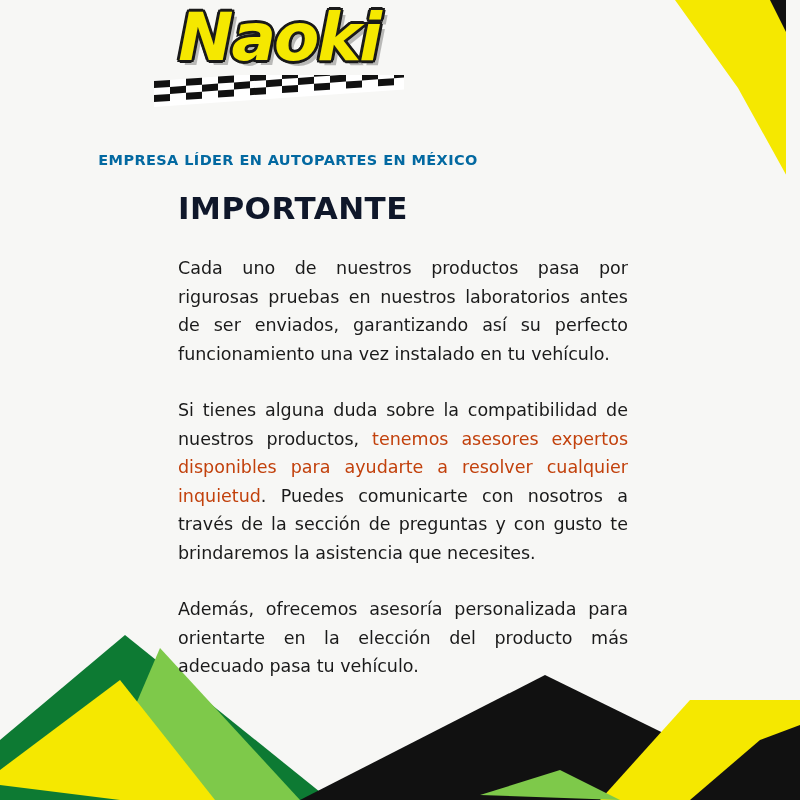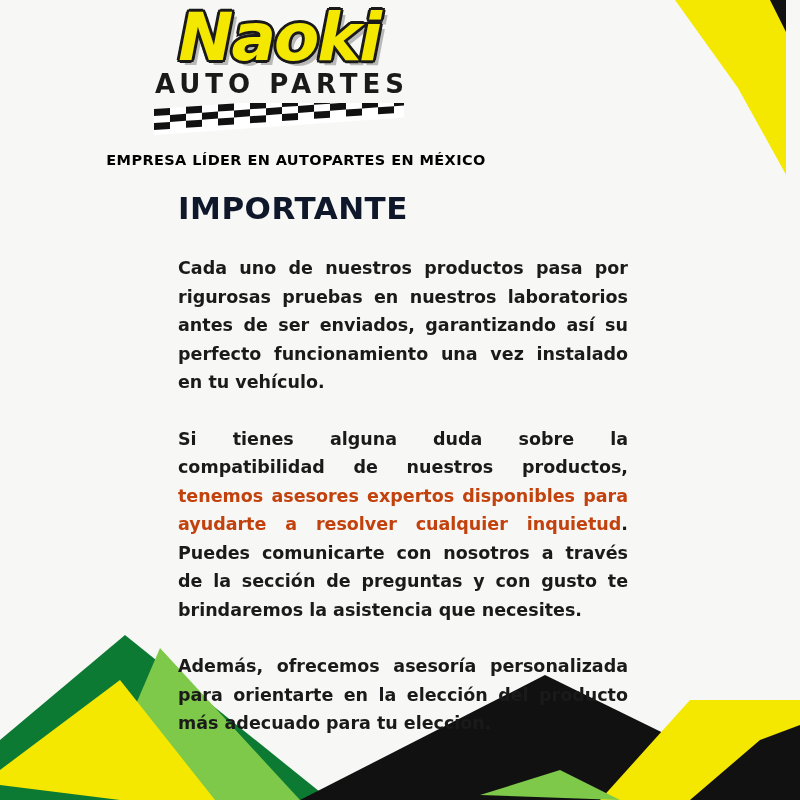--- a/index.html
+++ b/index.html
@@ -62,29 +62,29 @@
     margin-top: -2px;
     margin-left: 6px;
   }
   .checker {
     margin: 4px auto 0 auto;
     width: 250px;
     height: 34px;
   }
   .tagline {
     position: absolute;
-    left: 16px;
+    left: 8px;
     top: 152px;
     width: 560px;
     text-align: center;
     font-family: "DejaVu Sans", sans-serif;
     font-weight: bold;
     font-size: 14.5px;
     letter-spacing: 0.4px;
-    color: #000000;
+    color: #0369a1;
     z-index: 5;
   }
 
   
   .content {
     position: absolute;
     left: 178px;
     top: 190px;
     width: 450px;
     z-index: 4;
@@ -92,21 +92,21 @@
   .headline {
     font-family: "DejaVu Sans", sans-serif;
     font-weight: bold;
     font-size: 31px;
     color: #0f172a;
     letter-spacing: 0.5px;
     margin: 0 0 28px 0;
   }
   .para {
     font-family: "DejaVu Sans", sans-serif;
-    font-weight: bold;
+    font-weight: normal;
     font-size: 17.5px;
     line-height: 1.63;
     color: #1a1a1a;
     text-align: justify;
     margin: 0 0 28px 0;
   }
   .para:last-child { margin-bottom: 0; }
   .hl { color: #c2410c; }
 </style>
 </head>
@@ -137,21 +137,20 @@
       <polygon points="0,165 120,180 0,180" fill="#0d7a33"></polygon>
       <polygon points="545,55 800,180 300,180" fill="#111111"></polygon>
       <polygon points="690,80 800,80 800,180 600,180" fill="#f5e800"></polygon>
       <polygon points="760,120 800,105 800,180 690,180" fill="#111111"></polygon>
       <polygon points="480,175 560,150 620,180" fill="#7ec94a"></polygon>
     </svg>
   </div>
 
   <div class="logo-block">
     <div class="logo-word">Naoki</div>
-    <div class="logo-sub">AUTO PARTES</div>
     <div class="checker">
       <svg width="250" height="34" viewBox="0 0 250 34" preserveAspectRatio="none">
         <g transform="skewY(-4)">
           <rect x="0" y="6" width="250" height="26" fill="#ffffff"></rect>
           <g fill="#111111">
             <rect x="0" y="6" width="16" height="7"></rect>
             <rect x="32" y="6" width="16" height="7"></rect>
             <rect x="64" y="6" width="16" height="7"></rect>
             <rect x="96" y="6" width="16" height="7"></rect>
             <rect x="128" y="6" width="16" height="7"></rect>
@@ -184,16 +183,16 @@
 
   <div class="tagline">EMPRESA LÍDER  EN AUTOPARTES EN MÉXICO</div>
 
   <div class="content">
     <h1 class="headline">IMPORTANTE</h1>
 
     <p class="para">Cada uno de nuestros productos pasa por rigurosas pruebas en nuestros laboratorios antes de ser enviados, garantizando así su perfecto funcionamiento una vez instalado en tu vehículo.</p>
 
     <p class="para"><span>Si tienes alguna duda sobre la compatibilidad de nuestros productos, </span><span class="hl">tenemos asesores expertos disponibles para ayudarte a resolver cualquier inquietud</span><span>. Puedes comunicarte con nosotros a través de la sección de preguntas y con gusto te brindaremos la asistencia que necesites.</span></p>
 
-    <p class="para">Además, ofrecemos asesoría personalizada para orientarte en la elección del producto más adecuado para tu elección.</p>
+    <p class="para">Además, ofrecemos asesoría personalizada para orientarte en la elección del producto más adecuado pasa tu vehículo.</p>
   </div>
 
 </div>
 
 </body></html>

